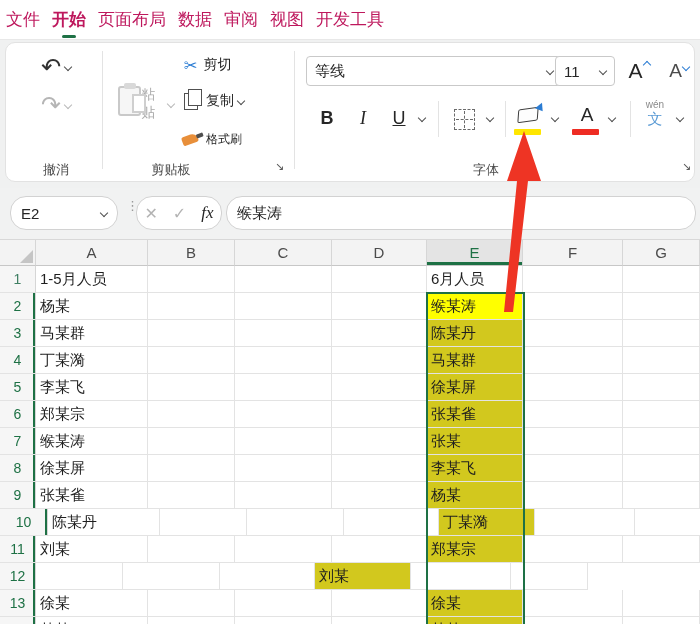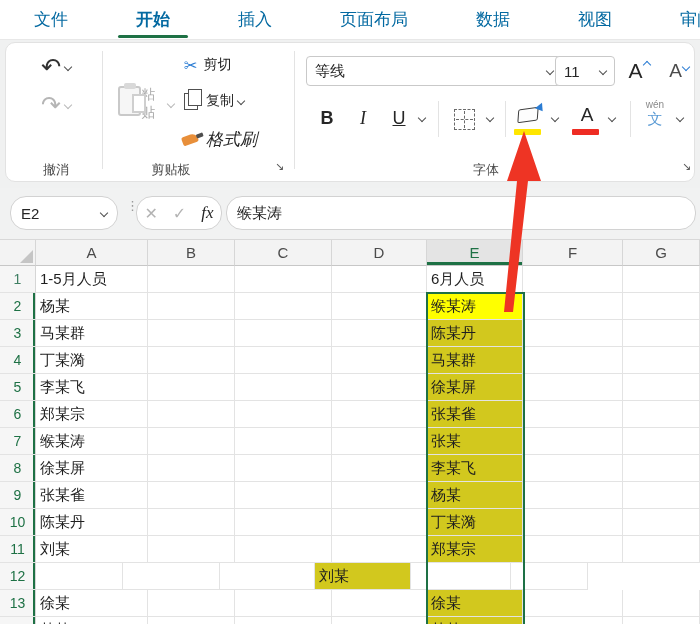--- a/index.html
+++ b/index.html
@@ -3,21 +3,21 @@
 <meta charset="utf-8">
 <style>
   * { margin:0; padding:0; box-sizing:border-box; }
   html,body { width:700px; height:624px; overflow:hidden; }
   body { font-family:"Liberation Sans","DejaVu Sans",sans-serif; background:#fff; }
   #app { position:relative; width:700px; height:624px; overflow:hidden; background:#fff; }
 
   
   #tabbar { position:absolute; left:0; top:0; width:700px; height:40px; background:#fff;
             display:flex; align-items:center; gap:0; border-bottom:1px solid #e8e8e8; }
-  .tab { position:relative; font-size:17px; color:#0369a1; padding:0 34px; height:40px;
+  .tab { position:relative; font-size:17px; color:#be185d; padding:0 6px; height:40px;
          display:flex; align-items:center; cursor:default; white-space:nowrap; }
   .tab.active { font-weight:bold; }
   .tab.active::after { content:""; position:absolute; left:16px; right:16px; bottom:2px;
                        height:3px; background:#1e7145; border-radius:2px; }
 
   
   #ribbonwrap { position:absolute; left:0; top:40px; width:700px; height:148px; background:#f0f1f1; }
   #ribbon { position:absolute; left:5px; right:5px; top:2px; height:140px; background:#fff;
             border:1px solid #e2e2e2; border-radius:10px; }
   .vsep { position:absolute; top:8px; height:118px; width:1px; background:#e3e3e3; }
@@ -89,25 +89,24 @@
   #redarrow { position:absolute; left:0; top:0; z-index:50; pointer-events:none; }
 </style>
 </head>
 <body>
 
 <div id="app">
 
   <div id="tabbar">
       <div class="tab">文件</div>
       <div class="tab active">开始</div>
-      <div class="tab">插入</div>
       <div class="tab">页面布局</div>
       <div class="tab">数据</div>
+      <div class="tab">审阅</div>
       <div class="tab">视图</div>
-      <div class="tab">审阅</div>
       <div class="tab">开发工具</div>
     </div>
 
   <div id="ribbonwrap">
     <div id="ribbon">
 
       <div class="btn2" style="left:26px; top:8px; width:48px; height:32px;">
         <span class="bigarrow">↶</span>
           <span class="chev"></span>
       </div>
@@ -130,21 +129,21 @@
         <span style="color:#2b7cd3; font-size:16px; margin-right:6px;">✂</span>
         <span style="font-size:14px;">剪切</span>
       </div>
       <div class="btn2" style="left:178px; top:46px; height:24px;">
         <span class="copyicon" style="margin-right:8px;"></span>
         <span style="font-size:14px;">复制</span>
         <span class="chev"></span>
       </div>
       <div class="btn2" style="left:176px; top:84px; height:24px;">
         <span class="brushicon" style="margin-right:8px;"></span>
-        <span style="font-size:17px;font-style:italic;">格式刷</span>
+        <span style="font-size:12px;">格式刷</span>
       </div>
       <div class="grouplabel" style="left:120px; width:90px;">剪贴板</div>
       <div class="launcher" style="left:268px;">↘</div>
 
       <div class="vsep" style="left:288px;"></div>
 
       <div class="fontbox" style="left:300px; top:13px; width:256px; height:30px; justify-content:space-between;">
         <span>等线</span>
         <span class="chev"></span>
       </div>
@@ -317,21 +316,21 @@
         <div class="gcell rowhdr sel" style="width: 36px; height: 27px;">9</div>
         <div class="gcell " style="width: 112px; height: 27px;">张某雀</div>
         <div class="gcell " style="width: 87px; height: 27px;"></div>
         <div class="gcell " style="width: 97px; height: 27px;"></div>
         <div class="gcell " style="width: 95px; height: 27px;"></div>
         <div class="gcell " style="width: 96px; height: 27px; background: rgb(210, 200, 30);">杨某</div>
         <div class="gcell " style="width: 100px; height: 27px;"></div>
         <div class="gcell " style="width: 77px; height: 27px;"></div>
       </div>
       <div class="grow">
-        <div class="gcell rowhdr sel" style="width: 36px; height: 27px;">10</div>
+        <div class="gcell rowhdr sel" style="width: 48px; height: 27px;">10</div>
         <div class="gcell " style="width: 112px; height: 27px;">陈某丹</div>
         <div class="gcell " style="width: 87px; height: 27px;"></div>
         <div class="gcell " style="width: 97px; height: 27px;"></div>
         <div class="gcell " style="width: 95px; height: 27px;"></div>
         <div class="gcell " style="width: 96px; height: 27px; background: rgb(210, 200, 30);">丁某漪</div>
         <div class="gcell " style="width: 100px; height: 27px;"></div>
         <div class="gcell " style="width: 77px; height: 27px;"></div>
       </div>
       <div class="grow">
         <div class="gcell rowhdr sel" style="width: 36px; height: 27px;">11</div>

